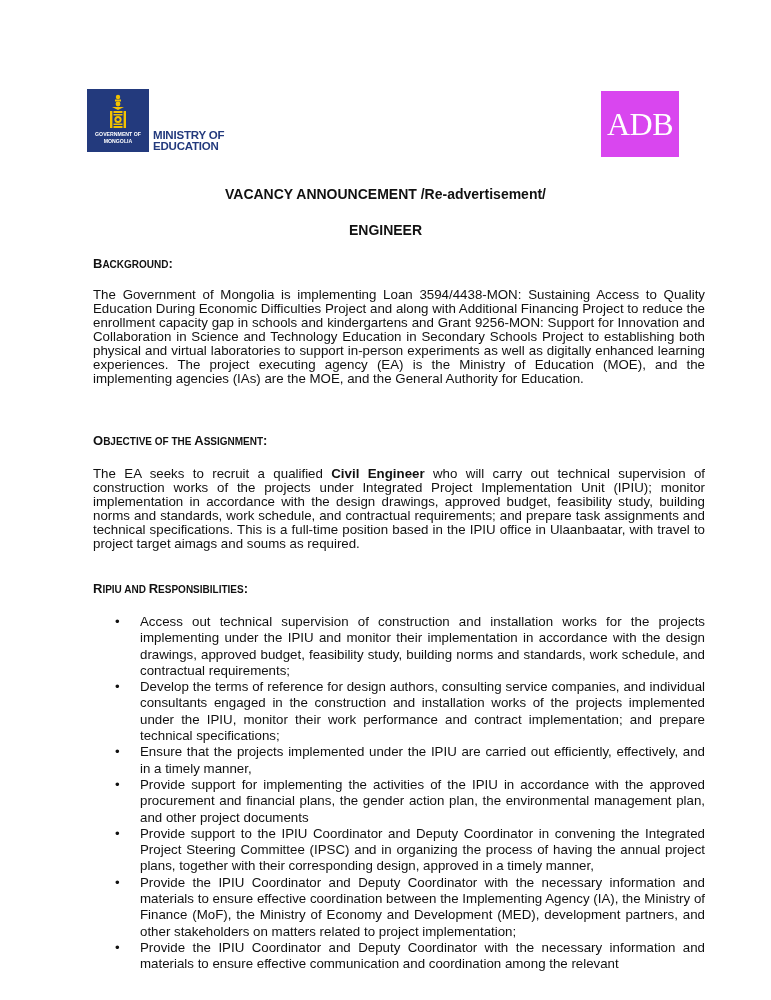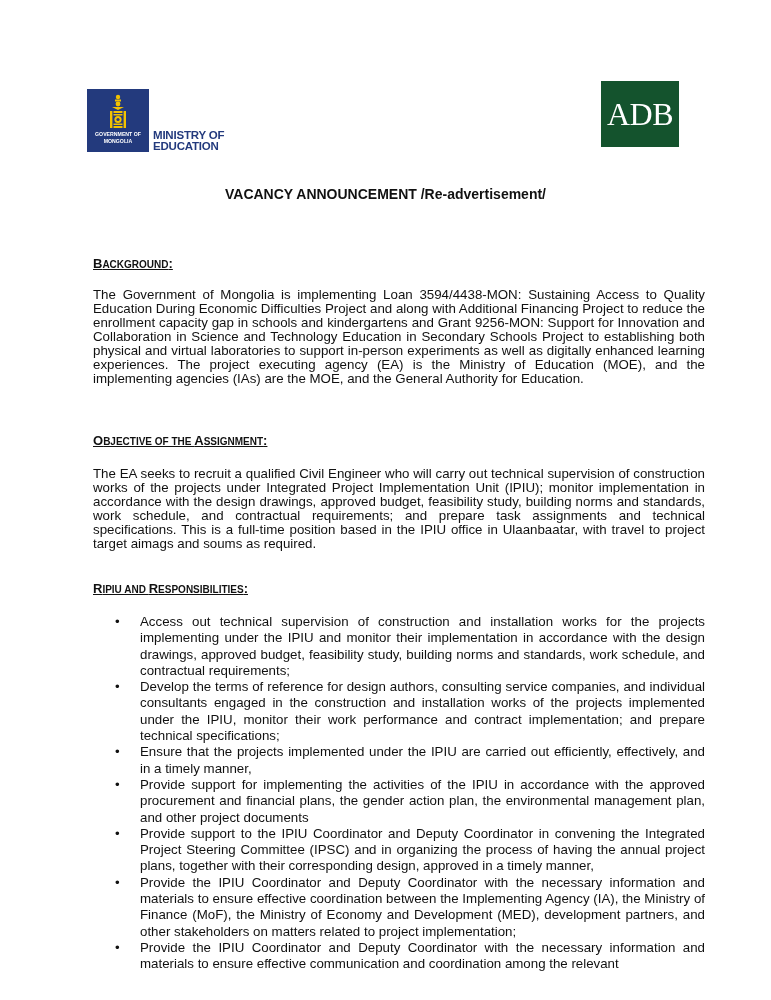--- a/index.html
+++ b/index.html
@@ -8,37 +8,37 @@
   .page { position: absolute; left: 0; top: 0; width: 680px; height: 1000px; }
 
   
   .mon-logo { position: absolute; left: 87px; top: 89px; width: 62px; height: 63px;
               background: #233a7d; }
   .mon-emblem { position: absolute; left: 22px; top: 5px; width: 18px; height: 36px; }
   .mon-gov-text { position: absolute; left: 0; width: 62px; top: 42px; text-align: center;
                   color: #fff; font-size: 5.2px; font-weight: bold; line-height: 6.5px; }
   .moe-text { position: absolute; left: 153px; top: 130px; color: #233a7d;
               font-weight: bold; font-size: 11.5px; line-height: 11px; letter-spacing: -0.2px; }
-  .adb-logo { position: absolute; left: 601px; top: 81px; width: 78px; height: 66px;
-              background: #14532d; color: #fff; display: flex; align-items: center;
+  .adb-logo { position: absolute; left: 601px; top: 91px; width: 78px; height: 66px;
+              background: #d946ef; color: #fff; display: flex; align-items: center;
               justify-content: center; font-family: "Liberation Serif", serif;
               font-size: 32px; letter-spacing: -0.5px; }
 
   
   .title { position: absolute; left: 0; width: 771px; text-align: center;
            font-weight: bold; font-size: 14px; }
   .title-1 { top: 186px; }
   .title-2 { top: 222px; }
 
-  .section-head { position: absolute; left: 93px; font-weight: bold; font-size: 13px; text-decoration: underline; }
+  .section-head { position: absolute; left: 93px; font-weight: bold; font-size: 13px; }
   .sc { font-size: 10px; }
 
   .para { position: absolute; left: 93px; width: 612px; font-size: 13.3px;
           line-height: 14px; text-align: justify; }
-  .para b { font-weight: normal; }
+  .para b { font-weight: bold; }
 
   ul.roles { position: absolute; left: 93px; top: 614px; width: 612px; margin: 0; padding: 0;
              list-style: none; font-size: 13.3px; line-height: 16.3px; }
   ul.roles li { position: relative; padding-left: 47px; text-align: justify; }
   ul.roles li .bullet { position: absolute; left: 22px; top: 0; }
 </style>
 </head>
 <body>
 
 <div class="page">
@@ -68,20 +68,21 @@
   <div class="moe-text">
     <div>MINISTRY OF</div>
     <div>EDUCATION</div>
   </div>
 
   <div class="adb-logo">
     <span>ADB</span>
   </div>
 
   <div class="title title-1">VACANCY ANNOUNCEMENT /Re-advertisement/</div>
+  <div class="title title-2">ENGINEER</div>
 
   <div class="section-head" style="top:256px"><span>B</span><span class="sc">ACKGROUND</span><span>:</span></div>
 
   <div class="para" style="top:288px">The Government of Mongolia is implementing Loan 3594/4438-MON: Sustaining Access to Quality Education During Economic Difficulties Project and along with Additional Financing Project to reduce the enrollment capacity gap in schools and kindergartens and Grant 9256-MON: Support for Innovation and Collaboration in Science and Technology Education in Secondary Schools Project to establishing both physical and virtual laboratories to support in-person experiments as well as digitally enhanced learning experiences. The project executing agency (EA) is the Ministry of Education (MOE), and the implementing agencies (IAs) are the MOE, and the General Authority for Education.</div>
 
   <div class="section-head" style="top:433px"><span>O</span><span class="sc">BJECTIVE OF THE </span><span>A</span><span class="sc">SSIGNMENT</span><span>:</span></div>
 
   <div class="para" style="top:467px"><span>The EA seeks to recruit a qualified </span><b>Civil Engineer</b><span> who will carry out technical supervision of construction works of the projects under Integrated Project Implementation Unit (IPIU); monitor implementation in accordance with the design drawings, approved budget, feasibility study, building norms and standards, work schedule, and contractual requirements; and prepare task assignments and technical specifications. This is a full-time position based in the IPIU office in Ulaanbaatar, with travel to project target aimags and soums as required.</span></div>
 
   <div class="section-head" style="top:581px"><span>R</span><span class="sc">IPIU AND </span><span>R</span><span class="sc">ESPONSIBILITIES</span><span>:</span></div>

